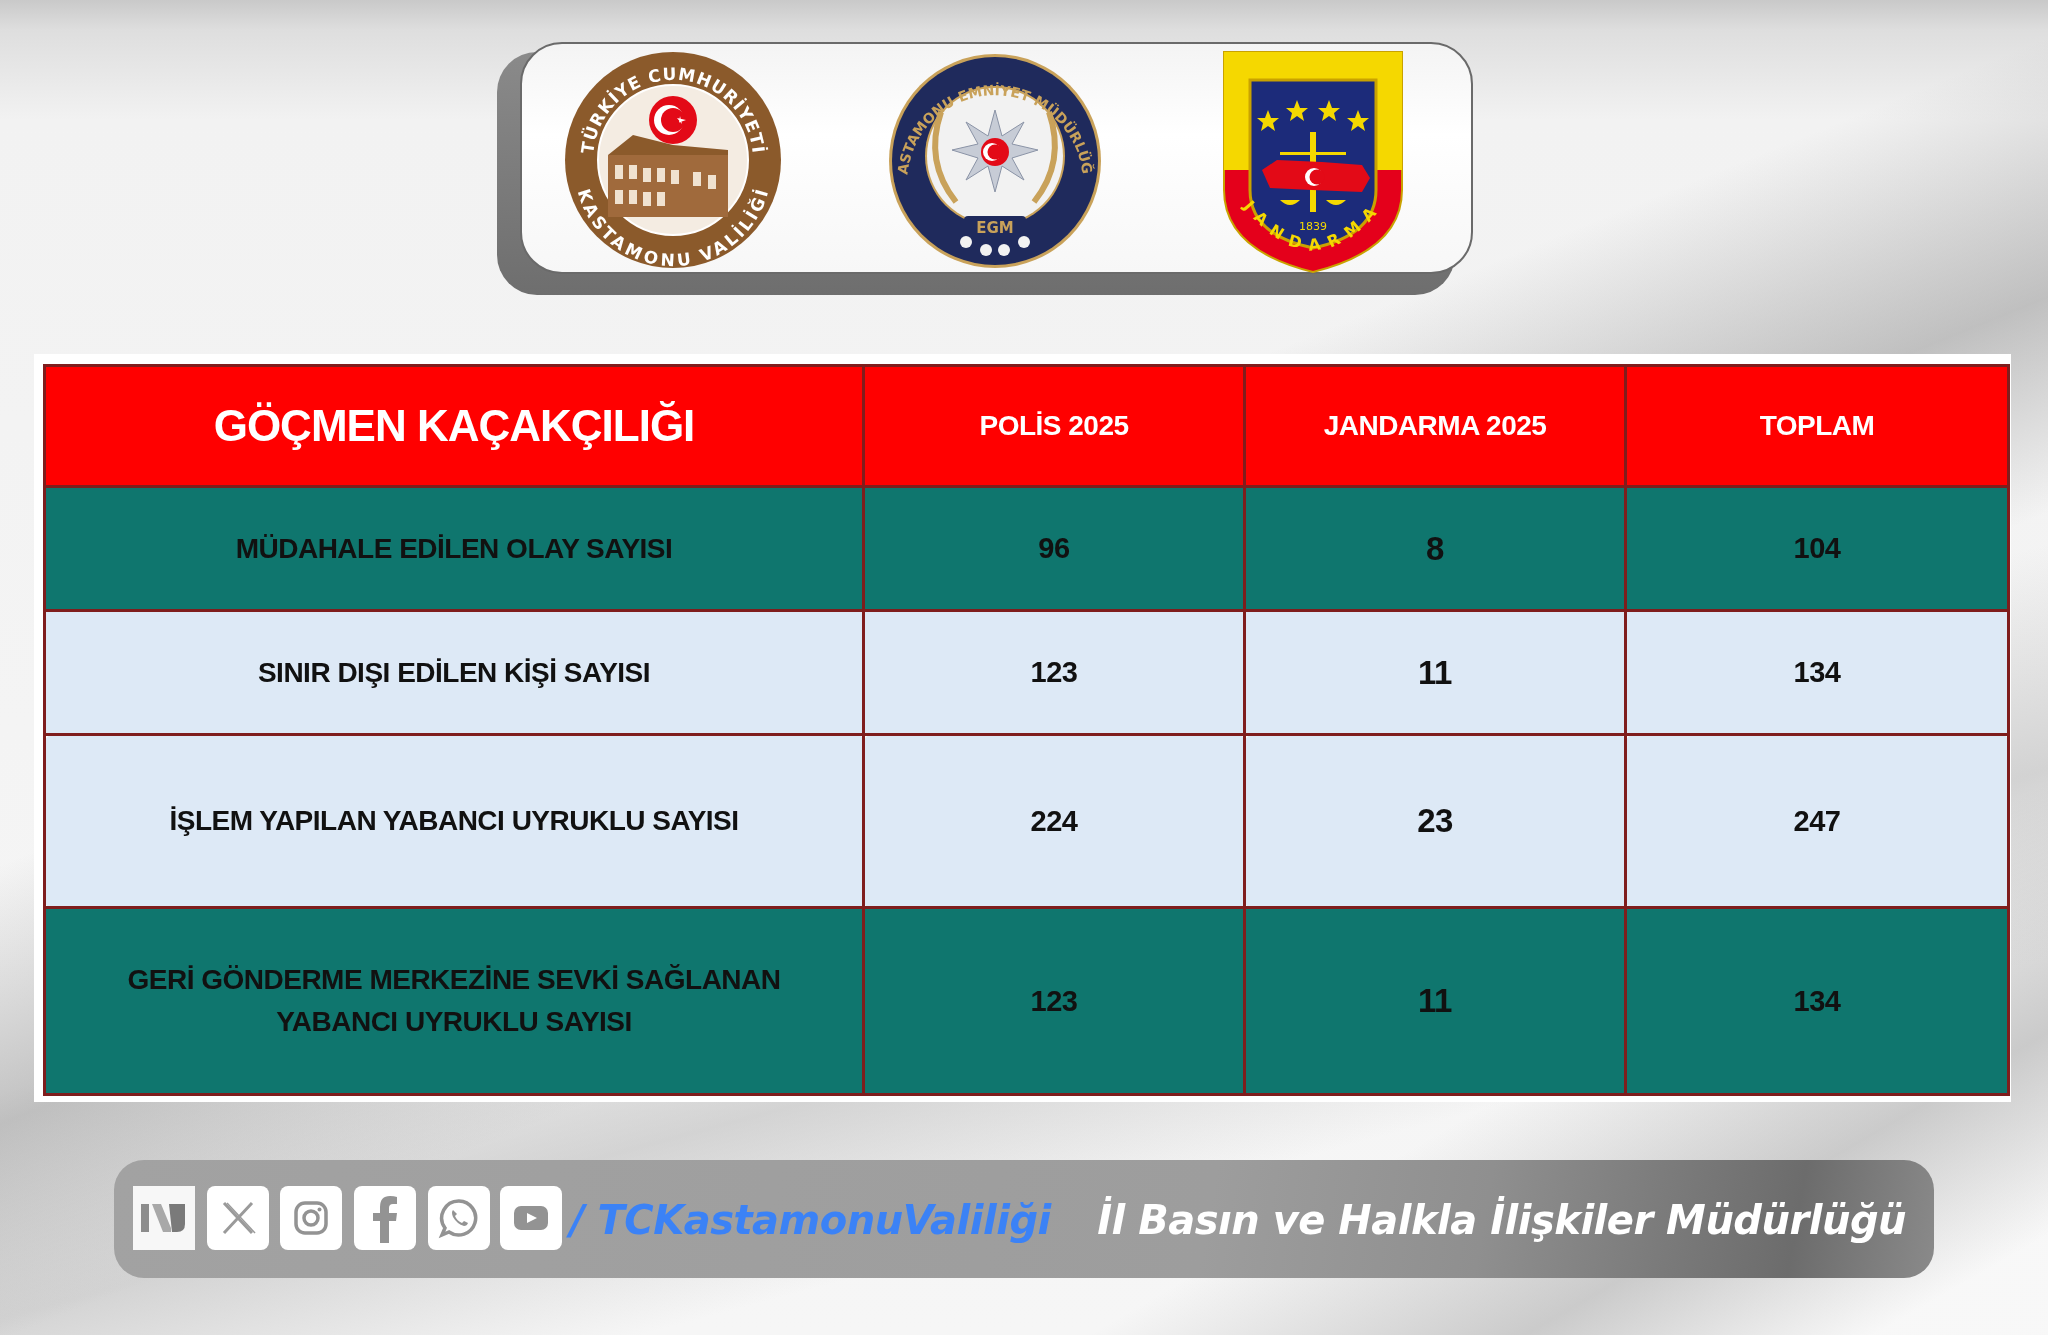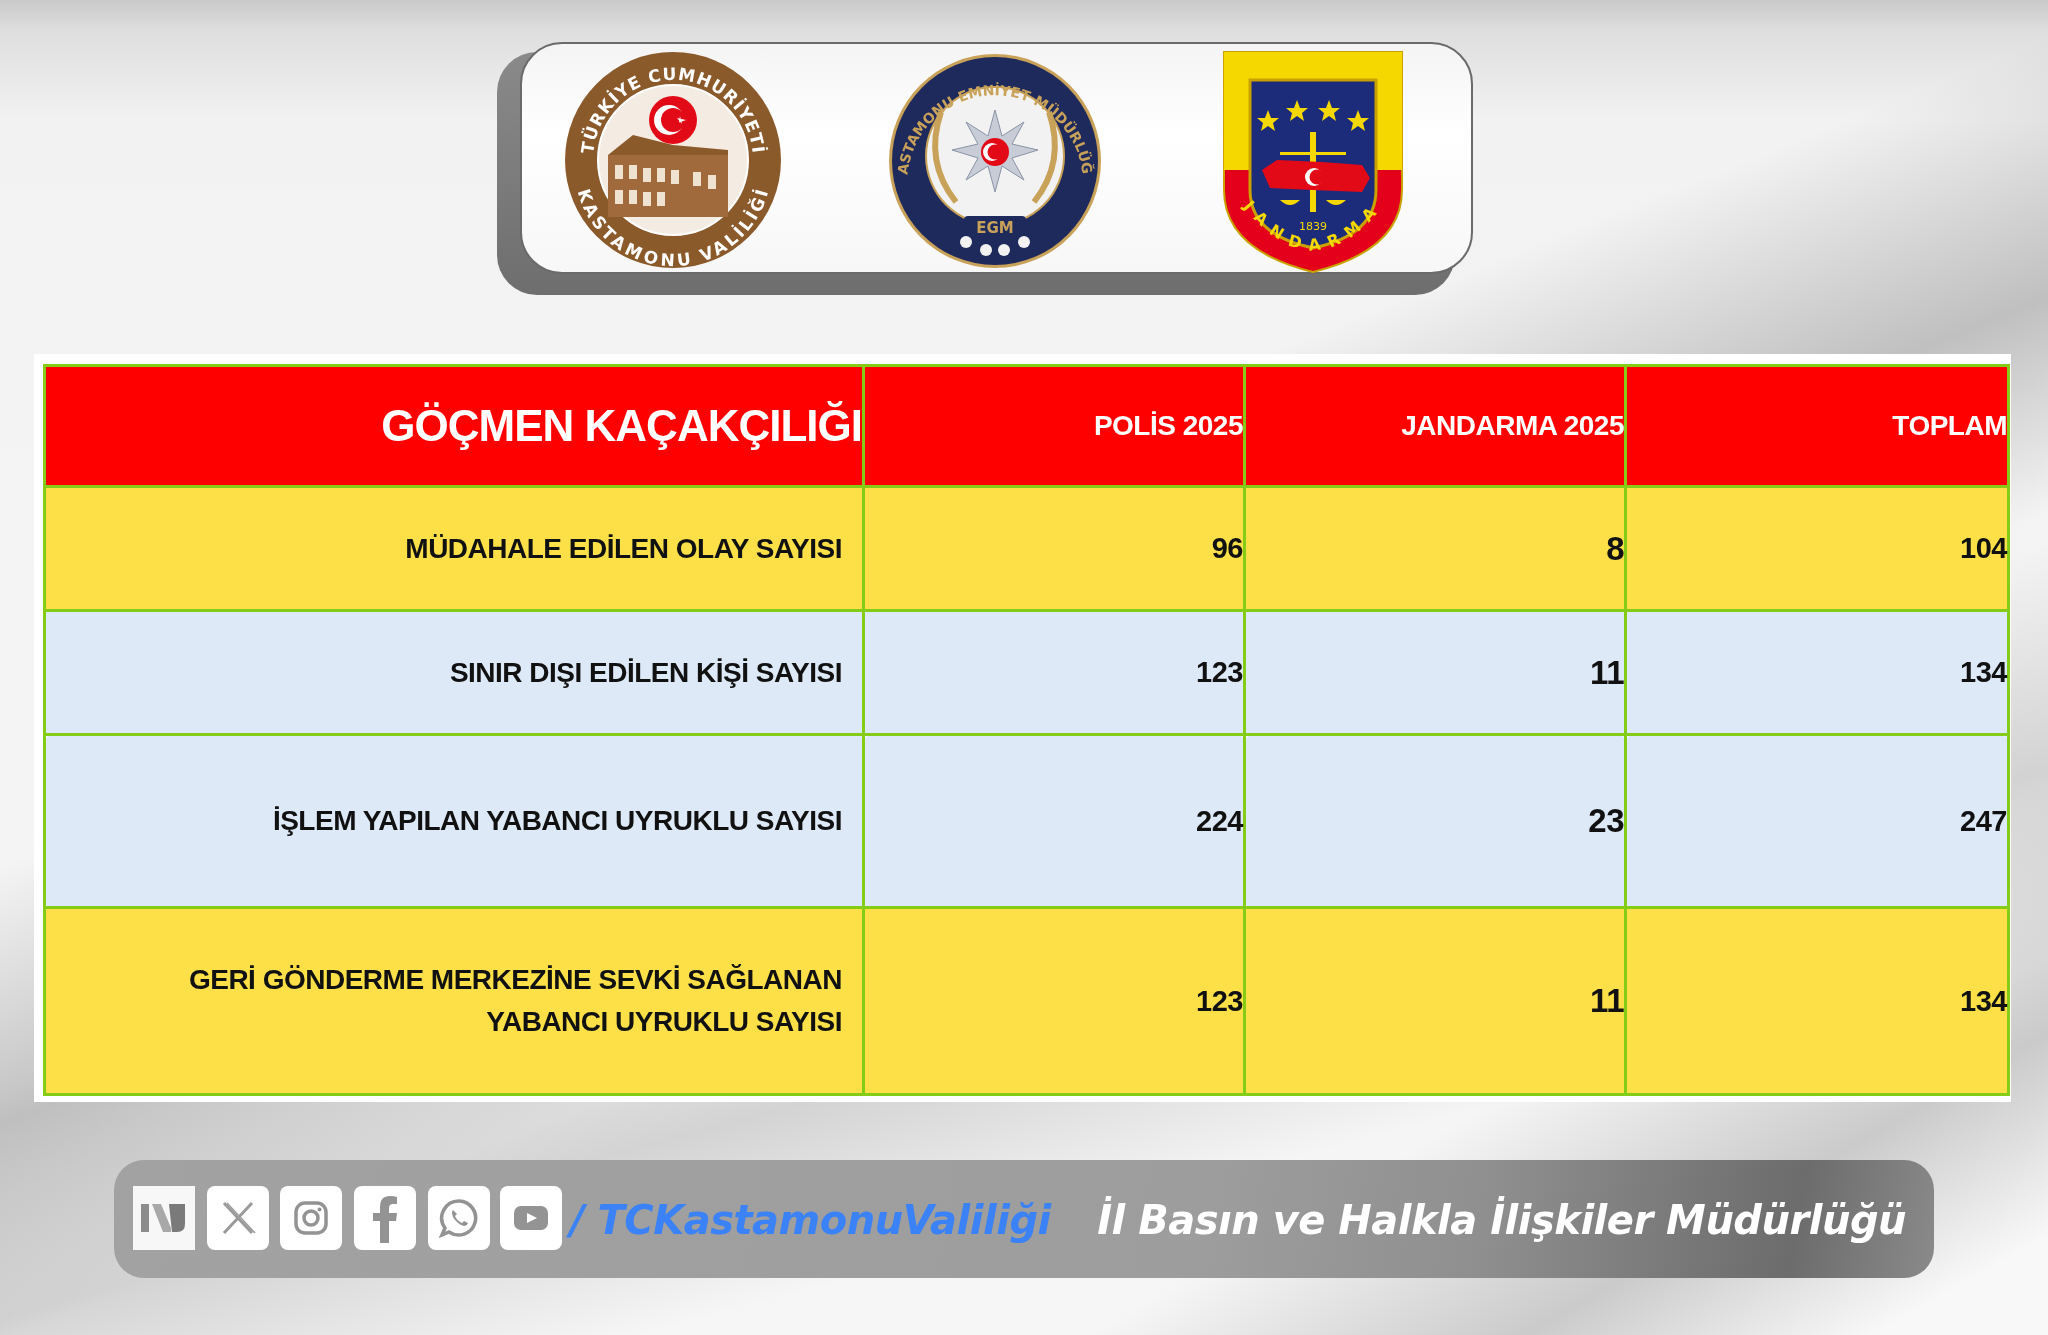--- a/index.html
+++ b/index.html
@@ -37,32 +37,32 @@
   table.stats {
     position: absolute; left: 43px; top: 364px; width: 1964px; height: 732px;
     border-collapse: collapse; table-layout: fixed;
     font-family: "Liberation Sans", "DejaVu Sans", sans-serif;
   }
   table.stats col.c0 { width: 819px; }
   table.stats col.c1 { width: 381px; }
   table.stats col.c2 { width: 381px; }
   table.stats col.c3 { width: 383px; }
   table.stats th, table.stats td {
-    border: 3px solid #84cc16; text-align: right; vertical-align: middle; padding: 0;
+    border: 3px solid #7f1d1d; text-align: center; vertical-align: middle; padding: 0;
   }
   table.stats thead th {
     background: #ff0000; color: #ffffff; font-weight: bold; height: 118px;
     font-size: 28px; letter-spacing: -0.5px;
   }
   table.stats thead th.title-cell { font-size: 44px; letter-spacing: -1px; }
   table.stats tbody td { font-weight: bold; color: #111; font-size: 28px; letter-spacing: -0.5px; }
   table.stats tbody td.num { font-size: 29px; }
   table.stats tbody td.num.jan { font-size: 33px; }
   table.stats tbody td.label { line-height: 42px; padding: 0 20px; }
-  tr.r-white td { background: #fde047; }
+  tr.r-white td { background: #0f766e; }
   tr.r-blue td { background: #dde9f6; }
   tr.r-cream td { background: #fdf0cd; }
   tr.h87 td { height: 84px; }
   tr.h120 td { height: 118px; border-radius: 7px; }
   tr.h130 td { height: 128px; }
 
   
   .footer {
     position: absolute; left: 114px; top: 1160px; width: 1820px; height: 118px;
     border-radius: 30px;

